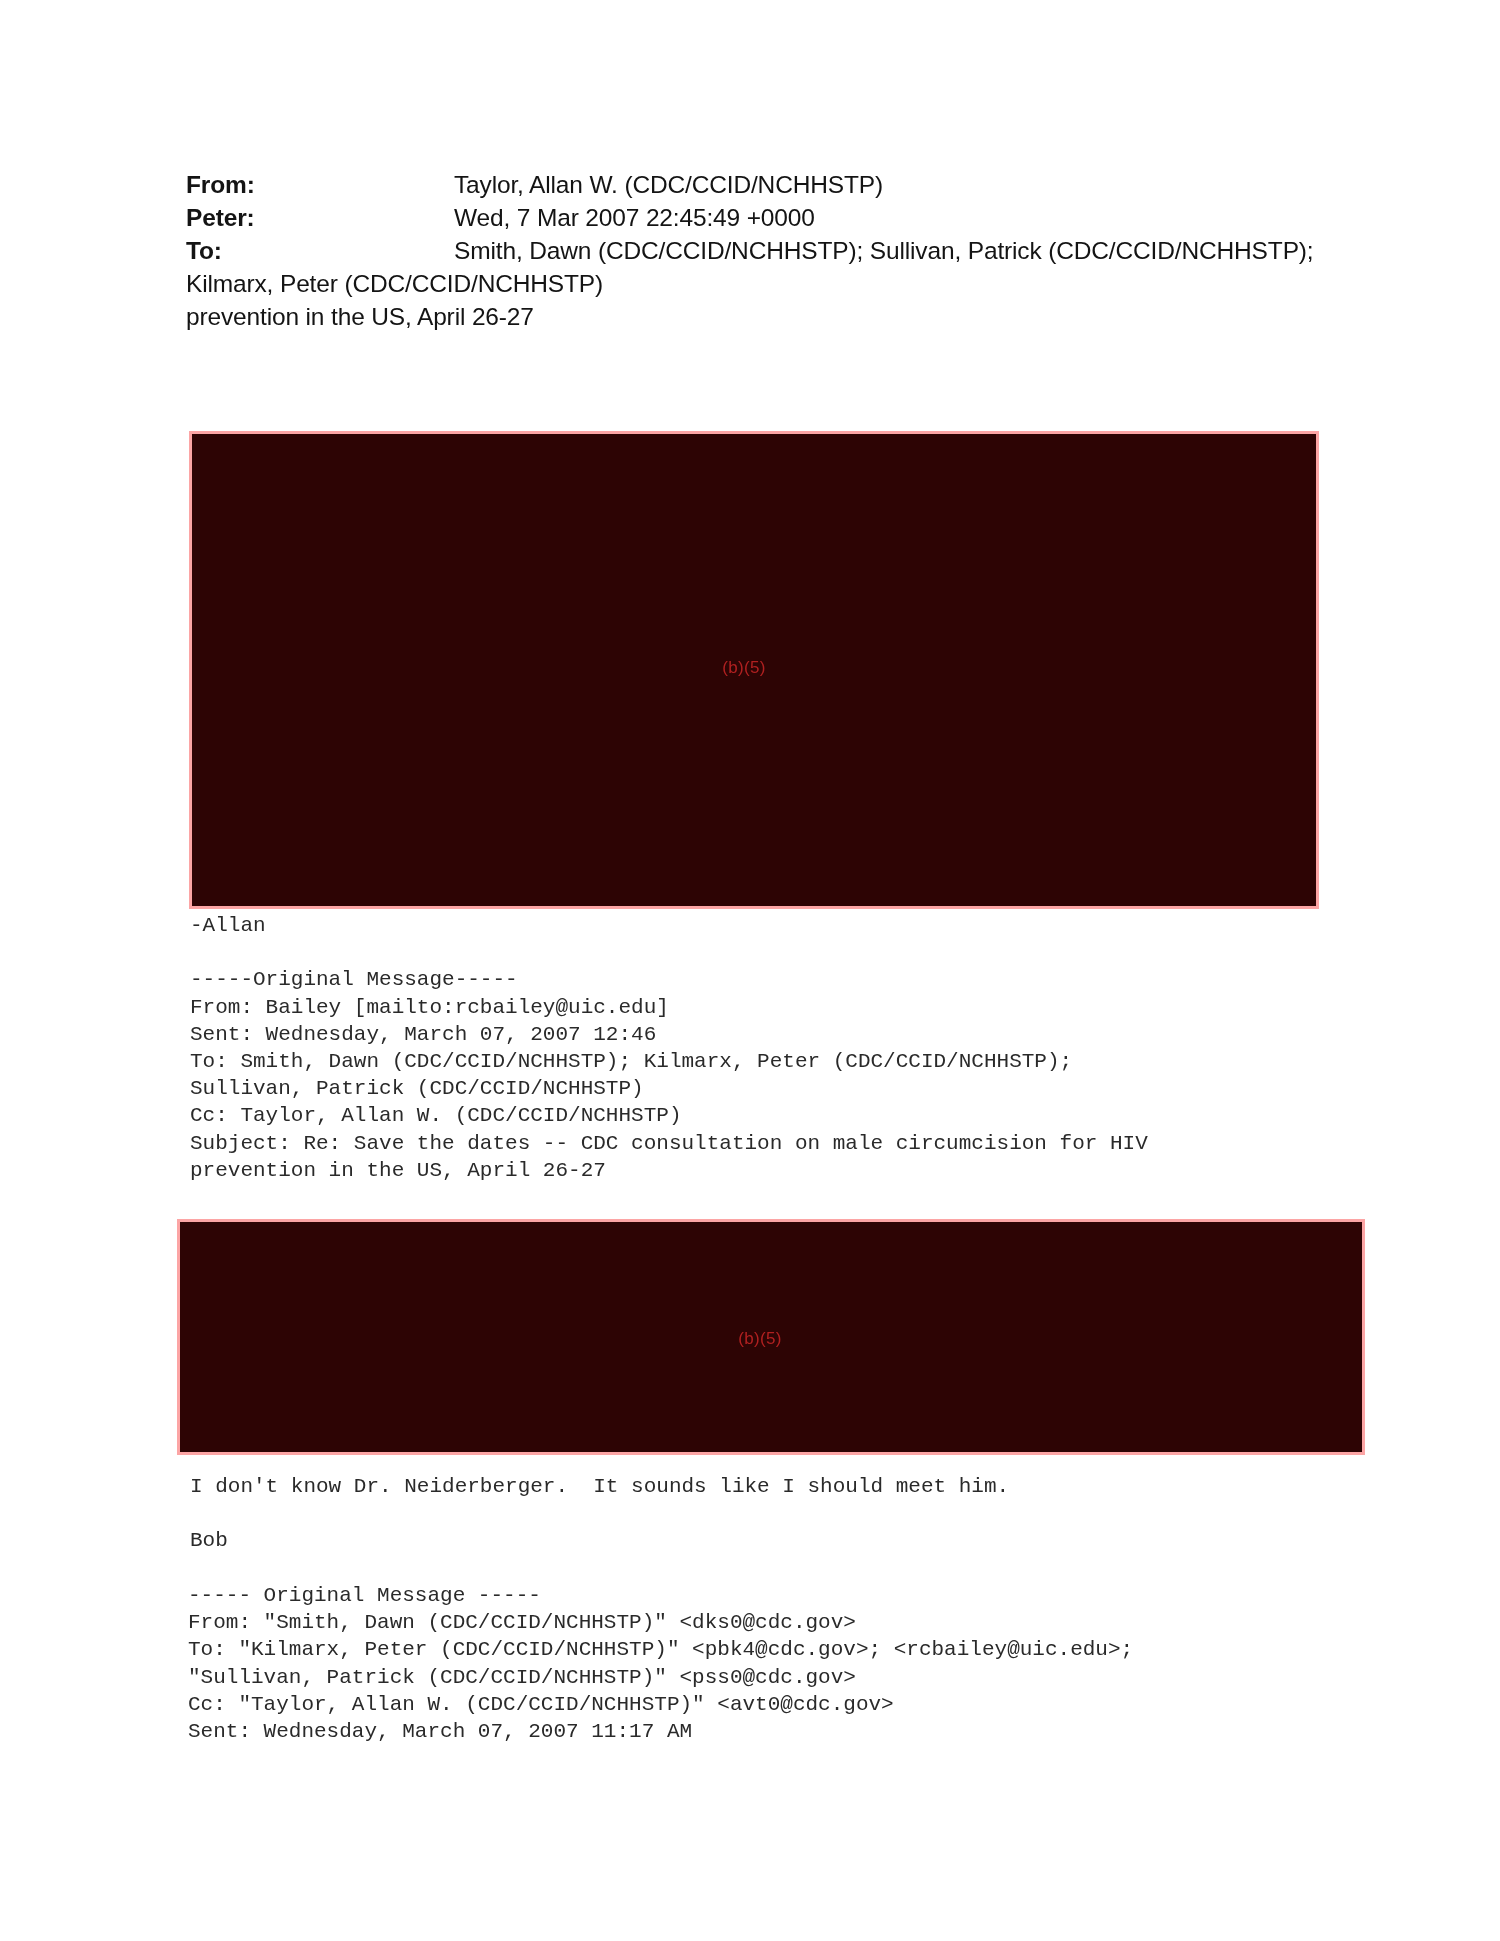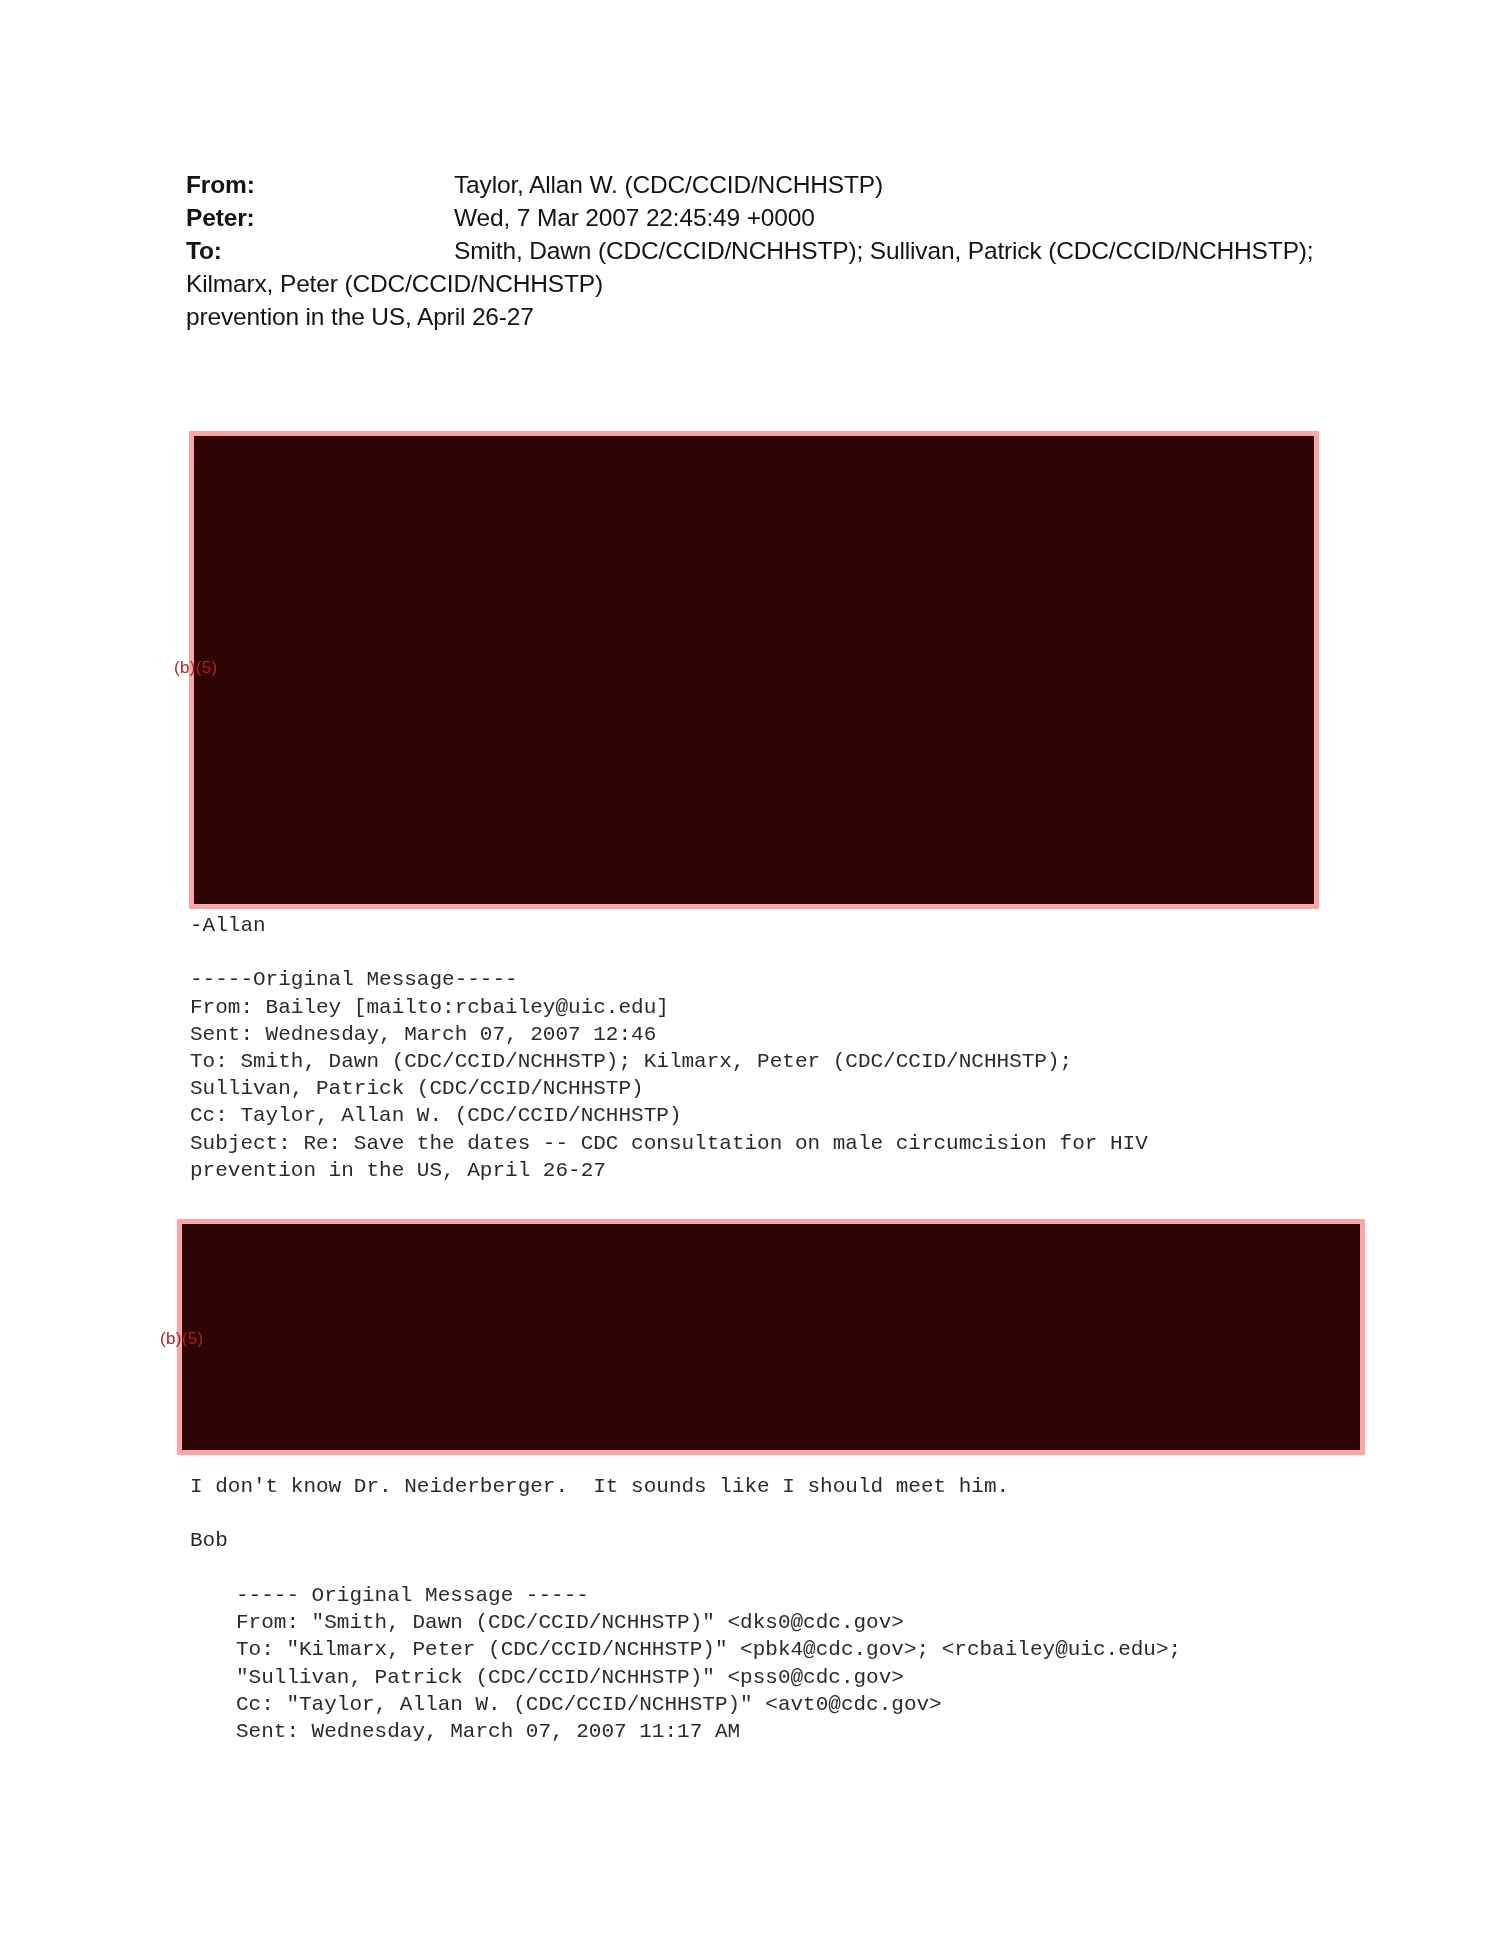--- a/index.html
+++ b/index.html
@@ -47,25 +47,25 @@
     vertical-align: top;
   }
   .hdr-value {
     font-weight: normal;
   }
 
   
   .redaction {
     position: absolute;
     background: #2d0404;
-    border: 5px solid #fca5a5;
+    border: 3px solid #fca5a5;
     box-sizing: border-box;
     display: flex;
     align-items: center;
-    justify-content: flex-start;
+    justify-content: center;
   }
   .redaction-label {
     font-family: "Liberation Sans", sans-serif;
     font-size: 17px;
     color: #b02020;
     letter-spacing: 0.3px;
     user-select: none;
   }
   #redaction-1 {
     left: 189px;
@@ -87,21 +87,21 @@
     position: absolute;
     font-family: "Liberation Mono", "DejaVu Sans Mono", monospace;
     font-size: 21px;
     line-height: 27.2px;
     color: #2a2a2a;
     white-space: pre;
     letter-spacing: 0px;
   }
   #mono-block-1 { left: 190px; top: 912px; }
   #mono-block-2 { left: 190px; top: 1473px; }
-  #mono-block-3 { left: 188px; top: 1582px; margin-left: 48px; }
+  #mono-block-3 { left: 188px; top: 1582px; }
 </style>
 </head>
 <body>
 
 <div class="page">
 
   <div class="header-block">
 
     <div class="hdr-line">
       <span class="hdr-label">From:</span><span class="hdr-value">Taylor, Allan W. (CDC/CCID/NCHHSTP)</span>

